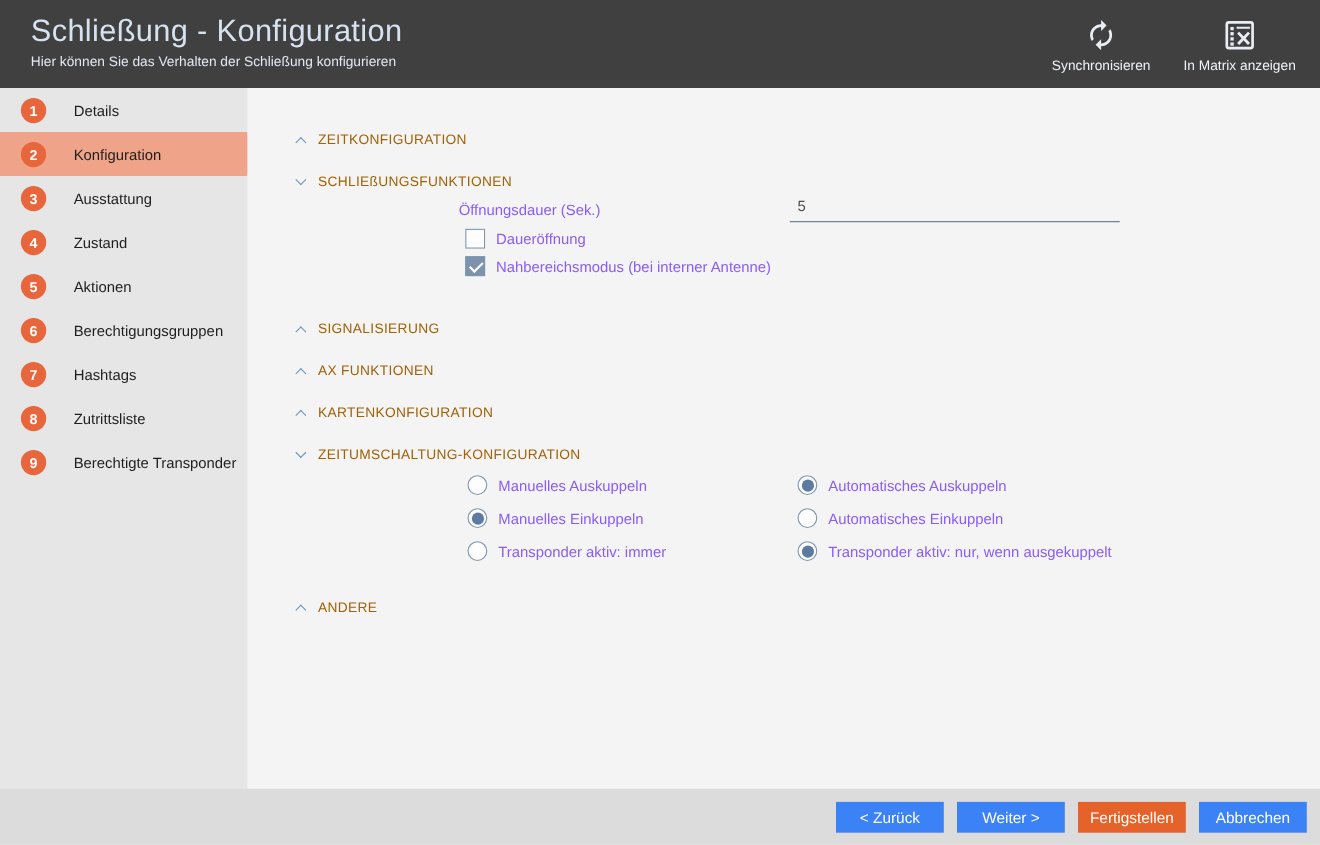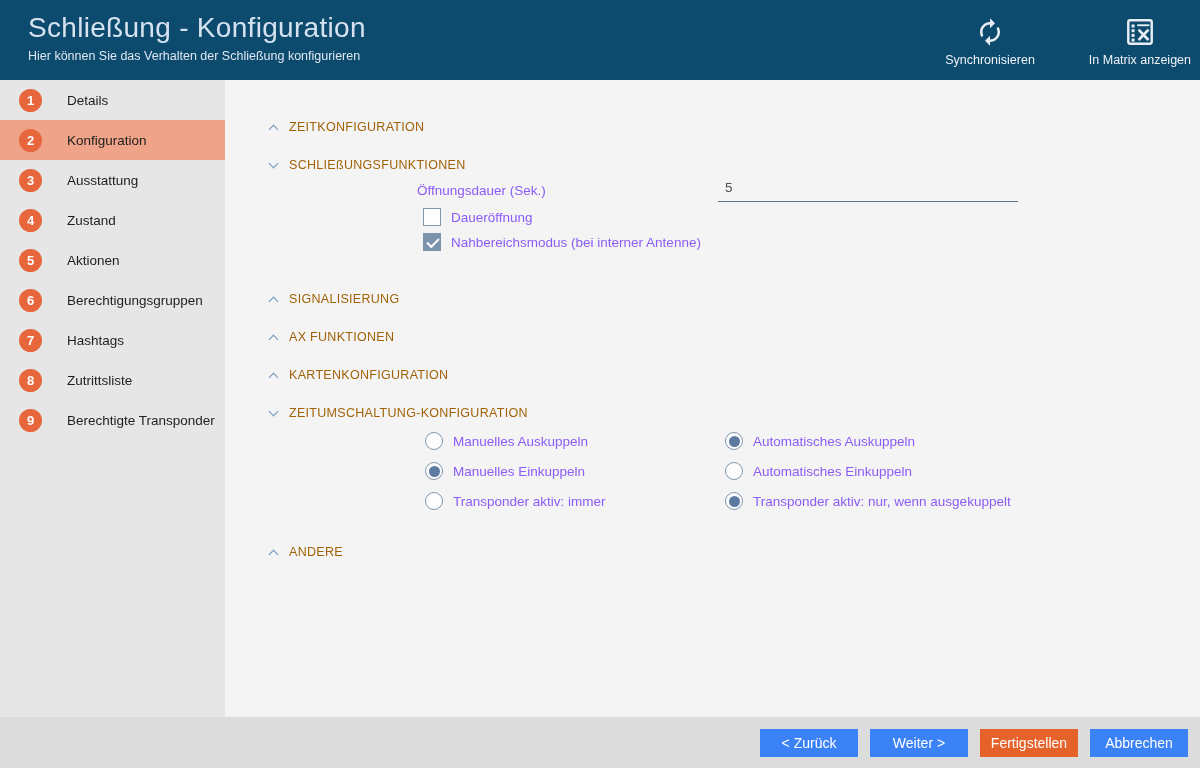--- a/index.html
+++ b/index.html
@@ -1,25 +1,25 @@
 <!DOCTYPE html>
 <html><head>
 <meta charset="utf-8">
 <style>
   * { margin:0; padding:0; box-sizing:border-box; }
   html,body { width:1200px; height:768px; overflow:hidden;
     font-family:"Liberation Sans", sans-serif; background:#f4f4f4; }
 
   
   .header { position:absolute; left:0; top:0; width:1200px; height:80px;
-    background:#0c4a6e; display:flex; justify-content:space-between; }
+    background:#404040; display:flex; justify-content:space-between; }
   .header-text { padding:12px 0 0 28px; }
   .header-title { font-size:28px; font-weight:300; color:#d6e2ef; letter-spacing:.3px; line-height:32px; }
   .header-sub { font-size:12.5px; color:#dfe7f1; margin-top:5px; }
-  .header-actions { display:flex; gap:54px; padding:14px 9px 0 0; }
+  .header-actions { display:flex; gap:30px; padding:14px 22px 0 0; }
   .h-action { display:flex; flex-direction:column; align-items:center; cursor:pointer; }
   .h-action .icon-wrap { height:36px; display:flex; align-items:center; justify-content:center; }
   .h-action .a-label { font-size:12.5px; color:#eef2f7; margin-top:3px; white-space:nowrap; }
 
   
   .sidebar { position:absolute; left:0; top:80px; width:225px; height:637px;
     background:#e6e6e6; padding-top:0; }
   .side-item { position:relative; height:40px; display:flex; align-items:center; cursor:pointer; }
   .side-item .num { width:23px; height:23px; border-radius:50%; background:#e7663c;
     color:#fff; font-size:13px; font-weight:bold; display:flex; align-items:center;

